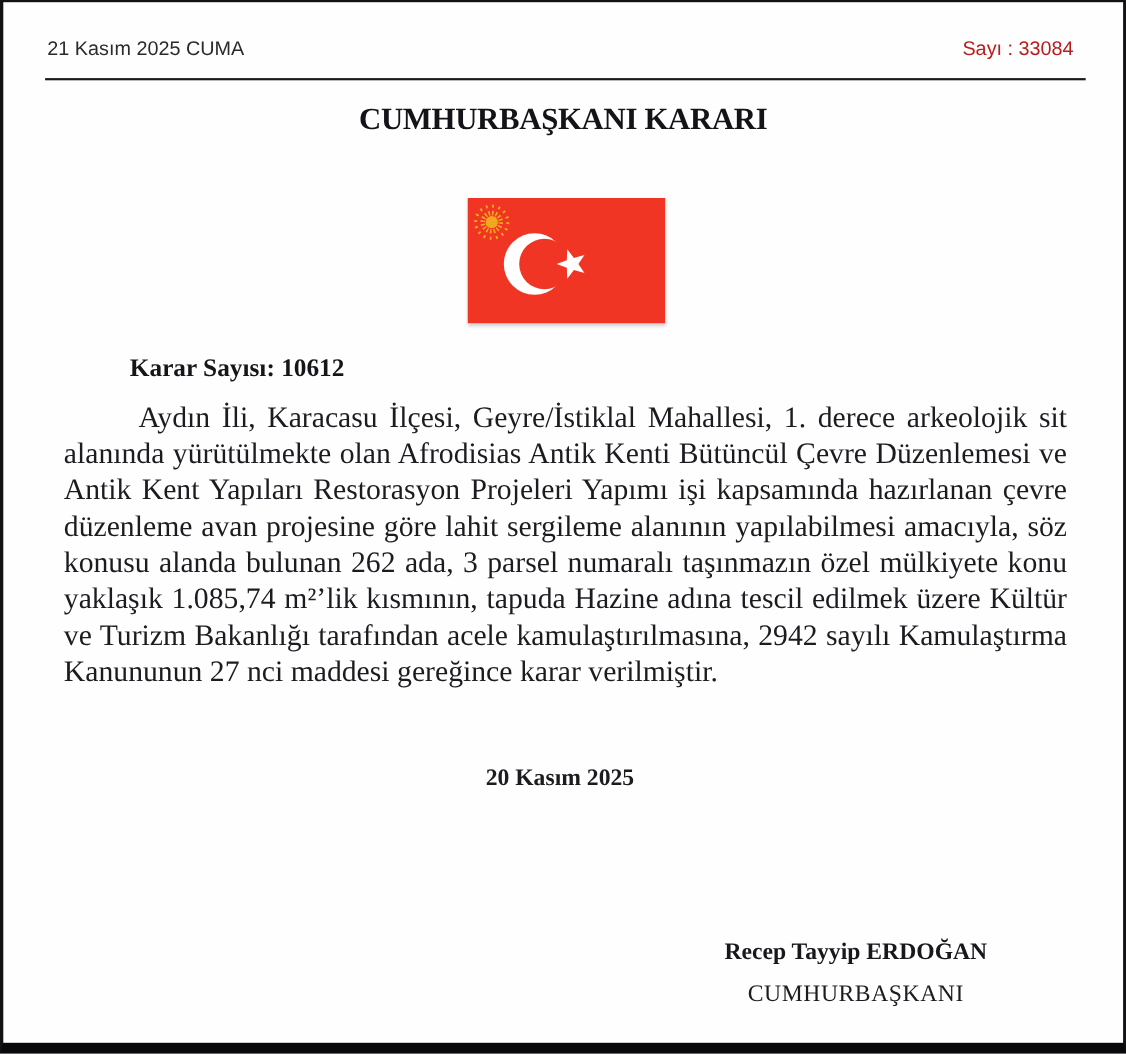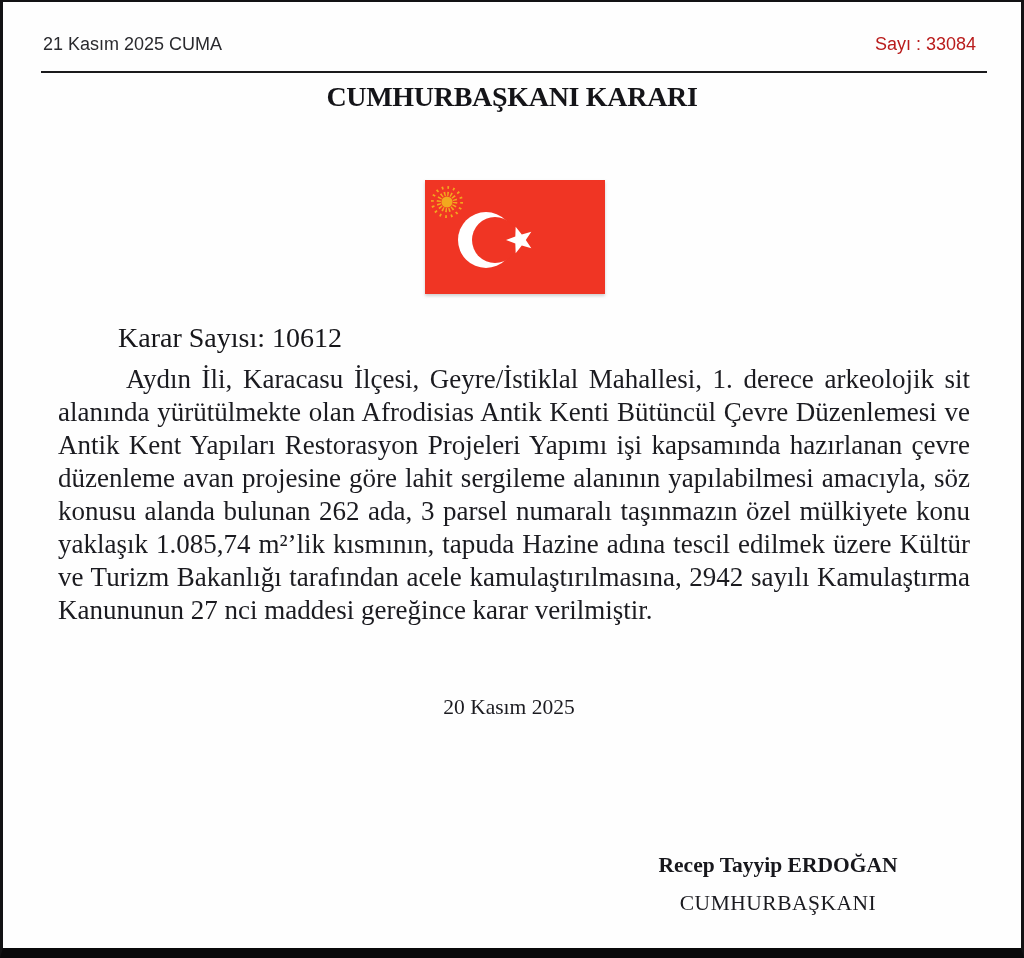--- a/index.html
+++ b/index.html
@@ -58,21 +58,21 @@
     top: 69px;
     width: 946px;
     height: 0;
     border-top: 2px solid #1a1a1c;
   }
   .document-title {
     position: absolute;
     left: 0;
     right: 0;
     top: 79px;
-    margin: 0;
+    margin: 12px;
     text-align: center;
     font-family: "Liberation Serif", serif;
     font-weight: bold;
     font-size: 28px;
     letter-spacing: -0.3px;
     color: #141418;
   }
   
   .flag-wrap {
     position: absolute;
@@ -85,22 +85,22 @@
   .flag-wrap svg { display: block; }
   .flag-bg   { fill: var(--flag-red, #f03524); }
   .sun-part  { stroke: var(--flag-gold, #f2a81e); fill: none; }
   .sun-disc  { fill: var(--flag-gold, #f2a81e); }
   .white-part { fill: #ffffff; }
   
   .decision-number {
     position: absolute;
     left: 115px;
     top: 320px;
-    font-weight: normal;
-    font-size: 28px;
+    font-weight: bold;
+    font-size: 23px;
     color: #16161a;
   }
   .decision-body {
     position: absolute;
     left: 55px;
     top: 361px;
     width: 912px;
     margin: 0;
     font-size: 27px;
     line-height: 33px;
@@ -109,20 +109,21 @@
     color: #1b1b20;
   }
   .decision-date {
     position: absolute;
     left: 0;
     right: 6px;
     top: 693px;
     text-align: center;
     font-size: 21.5px;
     color: #1b1b20;
+    font-weight: bold;
   }
   
   .signature-block {
     position: absolute;
     left: 775px;
     top: 851px;
     transform: translateX(-50%);
     text-align: center;
     white-space: nowrap;
   }

